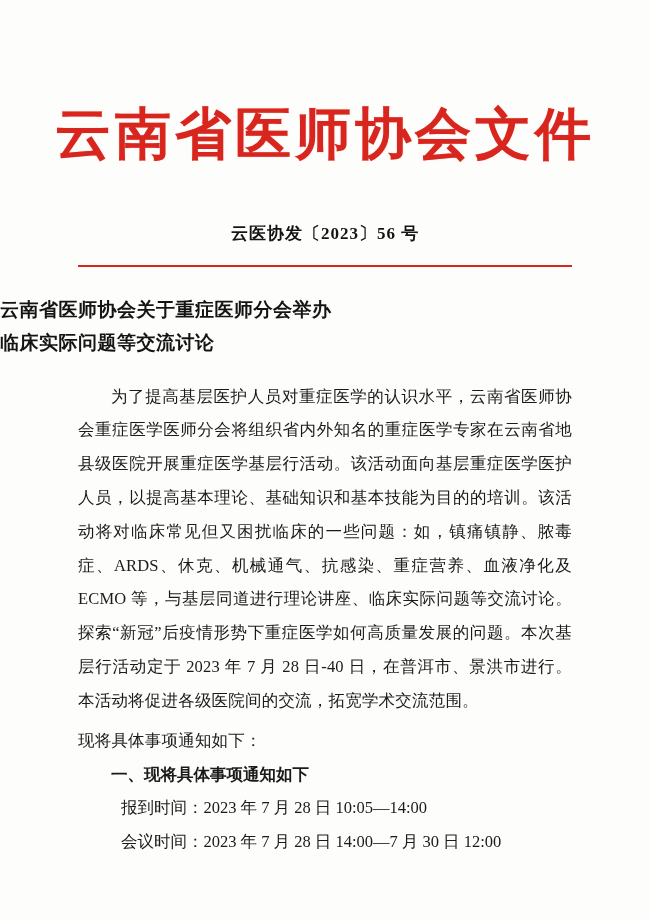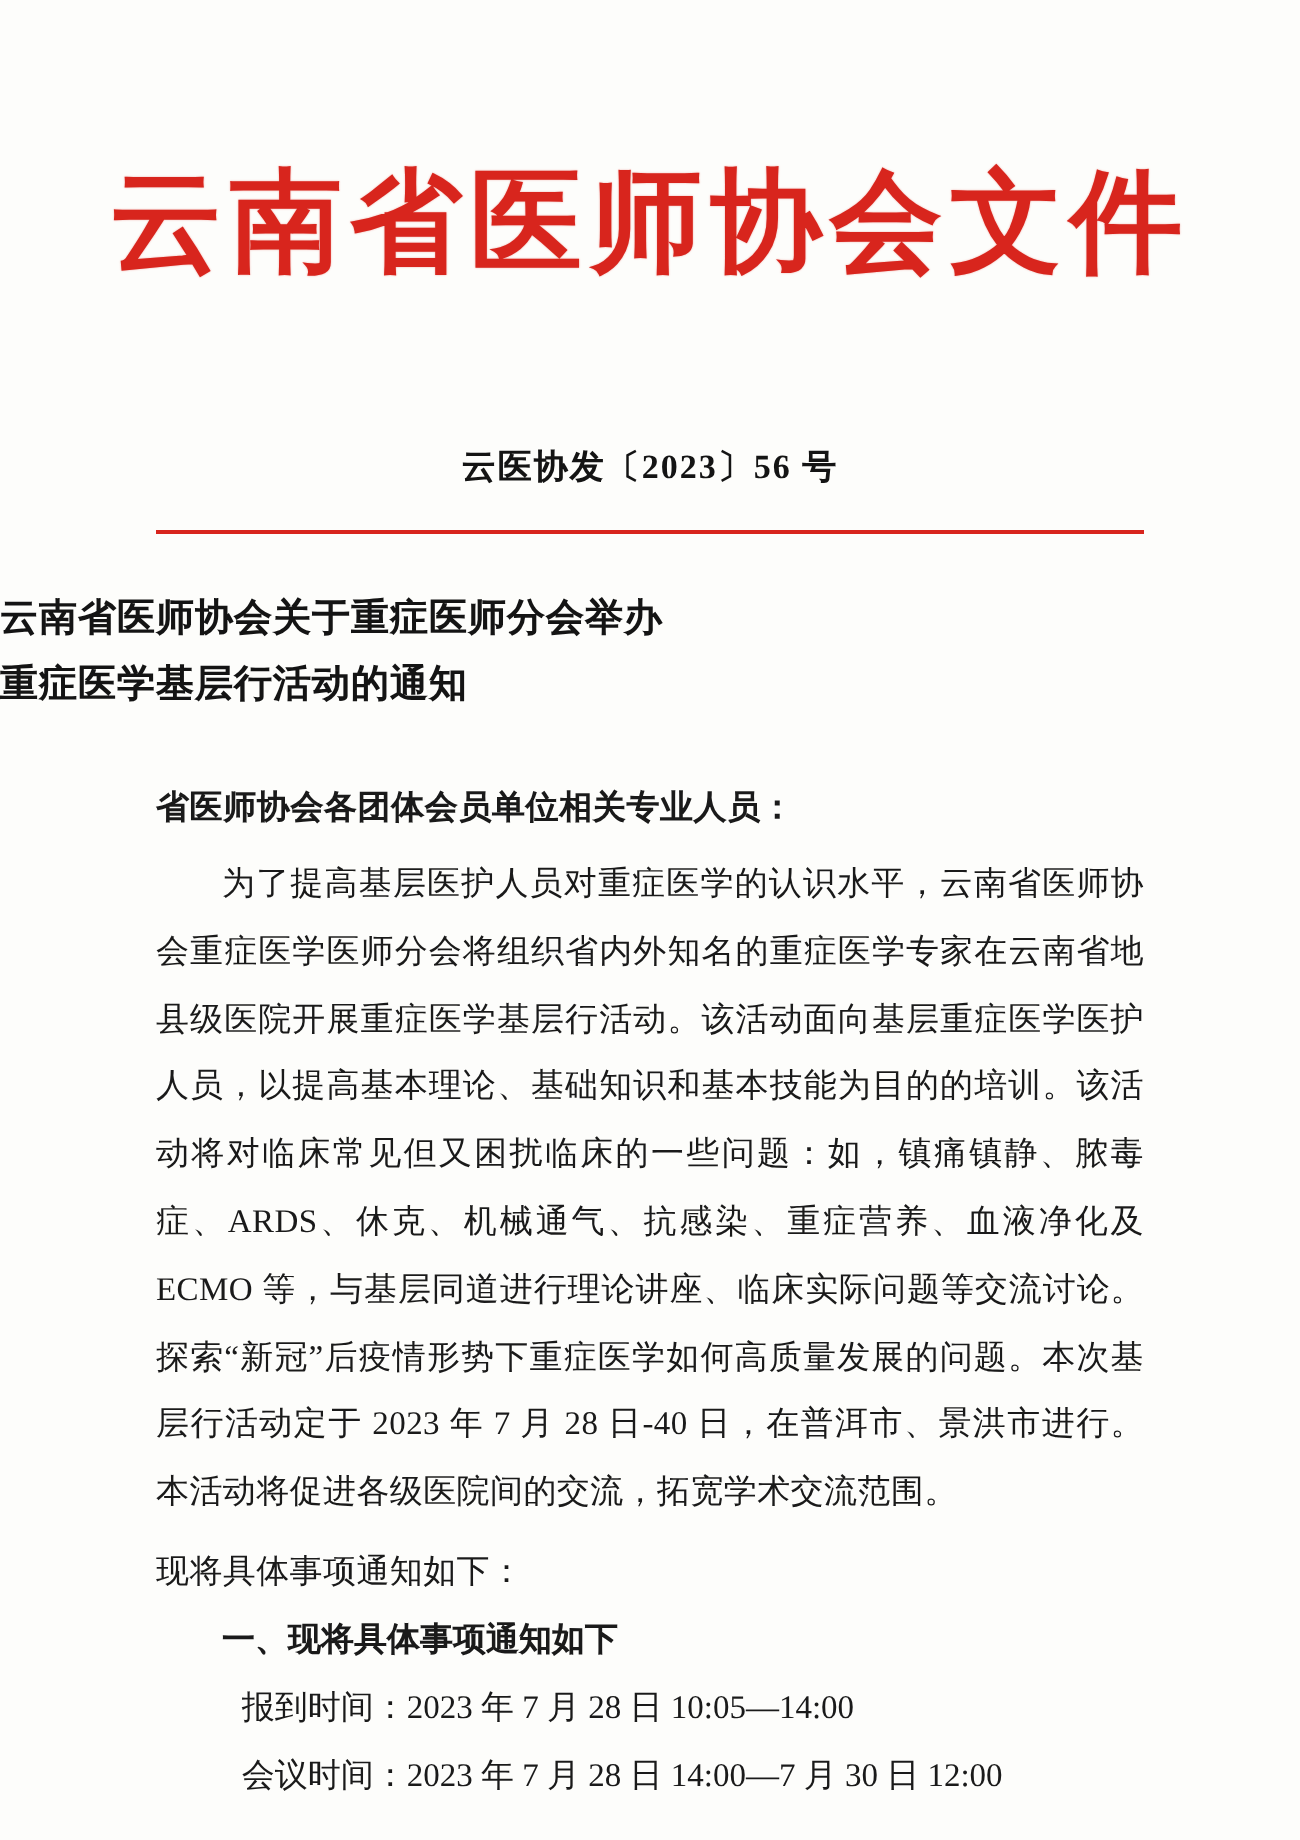--- a/index.html
+++ b/index.html
@@ -23,30 +23,30 @@
     box-sizing: border-box;
   }
   .doc-title {
     text-align: center;
     color: #d8251d;
     font-family: "Liberation Serif", "DejaVu Serif", serif;
     font-weight: bold;
     font-size: 56px;
     letter-spacing: 4px;
     margin: 0;
-    padding-top: 82px;
+    padding-top: 104px;
     line-height: 1.1;
     text-shadow: 0 0 1px rgba(216,37,29,0.4);
   }
   .doc-number {
     text-align: center;
     font-weight: bold;
     font-size: 17px;
     letter-spacing: 1px;
-    margin-top: 78px;
+    margin-top: 56px;
     color: #141414;
   }
   .red-rule {
     width: 494px;
     height: 2.5px;
     background: #d8251d;
     margin: 20px auto 0 auto;
   }
   .subject {
     text-align: left;
@@ -109,26 +109,25 @@
 <div class="page">
 
   <h1 class="doc-title">云南省医师协会文件</h1>
 
   <div class="doc-number">云医协发〔2023〕56 号</div>
 
   <div class="red-rule"></div>
 
   <div class="subject">
     <div>云南省医师协会关于重症医师分会举办</div>
-    <div>重症医学基层行活动的通知</div>
+    <div>临床实际问题等交流讨论</div>
   </div>
 
   <div class="body-wrap">
 
-    <div class="salutation">省医师协会各团体会员单位相关专业人员：</div>
 
     <p class="para">为了提高基层医护人员对重症医学的认识水平，云南省医师协会重症医学医师分会将组织省内外知名的重症医学专家在云南省地县级医院开展重症医学基层行活动。该活动面向基层重症医学医护人员，以提高基本理论、基础知识和基本技能为目的的培训。该活动将对临床常见但又困扰临床的一些问题：如，镇痛镇静、脓毒症、ARDS、休克、机械通气、抗感染、重症营养、血液净化及 ECMO 等，与基层同道进行理论讲座、临床实际问题等交流讨论。探索“新冠”后疫情形势下重症医学如何高质量发展的问题。本次基层行活动定于 2023 年 7 月 28 日-40 日，在普洱市、景洪市进行。本活动将促进各级医院间的交流，拓宽学术交流范围。</p>
 
     <p class="para para-noindent">现将具体事项通知如下：</p>
 
     <div class="section-head">一、现将具体事项通知如下</div>
 
     <div class="line-item">报到时间：2023 年 7 月 28 日 10:05—14:00</div>
 
     <div class="line-item">会议时间：2023 年 7 月 28 日 14:00—7 月 30 日 12:00</div>

